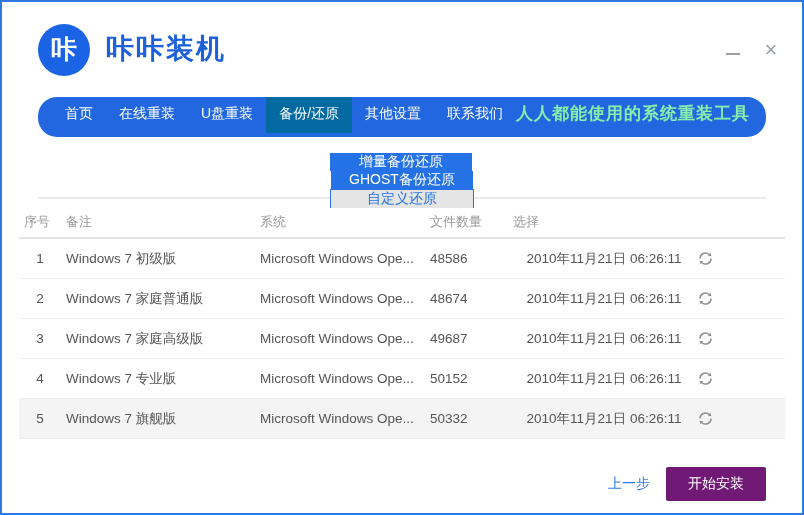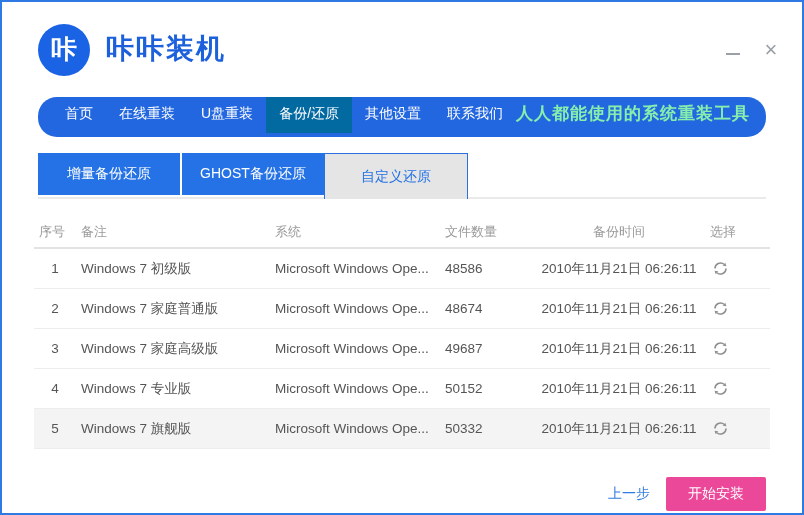--- a/index.html
+++ b/index.html
@@ -36,53 +36,53 @@
     color:#fff; font-size:14px; height:40px; line-height:40px;
     padding:0 13px; text-decoration:none; cursor:pointer; white-space:nowrap;
   }
   .nav-item.active { background:#0369a1; }
   .nav-slogan {
     margin-left:auto; padding-right:10px; color:#86efac; font-size:17px;
     font-weight:bold; letter-spacing:1px; white-space:nowrap;
   }
 
   
-  .tabs { margin:16px 36px 18px; display:flex; align-items:flex-start; height:46px;
-    border-bottom:2px solid #eaeaea; }
+  .tabs { margin:16px 36px 8px; display:flex; align-items:center; height:46px;
+    border-bottom:2px solid #eaeaea;flex-direction:column; }
   .tab {
     width:142px; height:42px; display:flex; align-items:center; justify-content:center;
     background:#2472e6; color:#fff; font-size:14px; cursor:pointer; white-space:nowrap;
   }
   .tab.sep { margin-right:2px; }
   .tab.active {
     height:46px; background:#e5e5e5; color:#2472e6;
     border:1px solid #2b6fe0; border-bottom:none; width:144px;
   }
 
   
-  .table { margin:0 32px; }
+  .table { margin:0 17px; }
   .thead, .trow {
     display:grid; grid-template-columns:42px 194px 170px 88px 182px 52px;
     align-items:center;
   }
   .thead { height:32px; color:#9a9a9a; font-size:13px; border-bottom:2px solid #e3e3e3; }
   .trow { height:40px; color:#555; font-size:13.5px; border-bottom:1px solid #ededed; }
   .trow.alt { background:#f4f4f4; }
   .c-no { text-align:center; }
   .c-remark, .c-system, .c-files { text-align:left; padding-left:5px; }
   .c-time { text-align:center; }
   .c-select { text-align:left; }
   .th.c-no { text-align:left; padding-left:5px; }
   .refresh-btn { background:none; border:none; cursor:pointer; padding:2px; line-height:0; }
 
   
   .footer { margin:28px 36px 0; display:flex; justify-content:flex-end; align-items:center; gap:16px; }
   .back-link { color:#2e7ce2; font-size:14px; text-decoration:none; cursor:pointer; }
   .install-btn {
-    background:#ec4899; color:#fff; border:none; font-size:14px;
+    background:#701a75; color:#fff; border:none; font-size:14px;
     padding:8px 22px; border-radius:2px; cursor:pointer;
     font-family:"Liberation Sans","DejaVu Sans",sans-serif;
   }
 </style>
 </head>
 <body>
 
 <div class="window">
 
   <div class="titlebar">
@@ -119,21 +119,20 @@
     <div class="tab">GHOST备份还原</div>
     <div class="tab active">自定义还原</div>
   </div>
 
   <div class="table">
     <div class="thead">
       <div class="th c-no">序号</div>
       <div class="th c-remark">备注</div>
       <div class="th c-system">系统</div>
       <div class="th c-files">文件数量</div>
-      <div class="th c-time">备份时间</div>
       <div class="th c-select">选择</div>
     </div>
 
     <div class="trow">
       <div class="c-no">1</div>
       <div class="c-remark">Windows 7 初级版</div>
       <div class="c-system">Microsoft Windows Ope...</div>
       <div class="c-files">48586</div>
       <div class="c-time">2010年11月21日 06:26:11</div>
       <div class="c-select">

